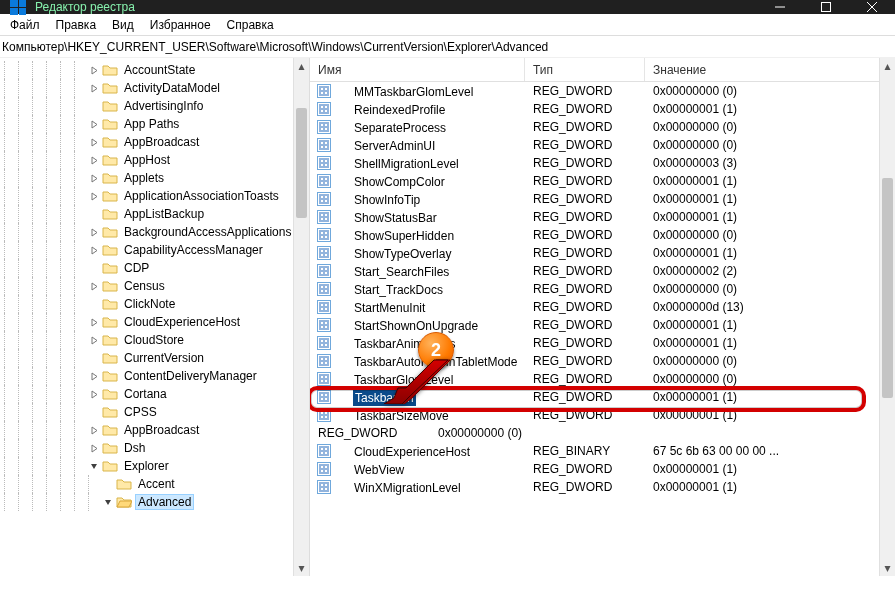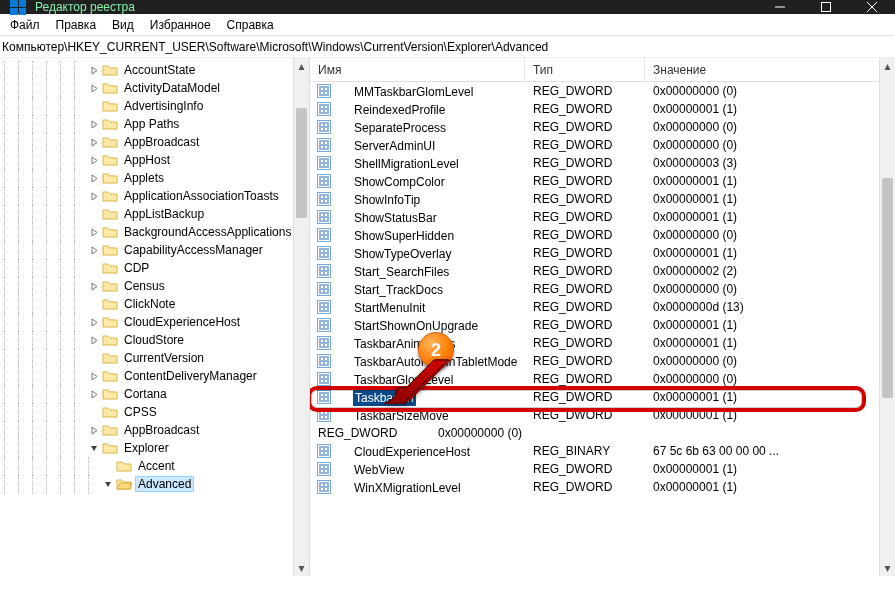--- a/index.html
+++ b/index.html
@@ -485,20 +485,39 @@
         </div>
         <div class="tnode">
           <div style="width:14px;flex:0 0 auto;height:18px;border-left:1px dotted #bbb;margin-left:4px;"></div>
           <div style="width:14px;flex:0 0 auto;height:18px;border-left:1px dotted #bbb;margin-left:0;"></div>
           <div style="width:14px;flex:0 0 auto;height:18px;border-left:1px dotted #bbb;margin-left:0;"></div>
           <div style="width:14px;flex:0 0 auto;height:18px;border-left:1px dotted #bbb;margin-left:0;"></div>
           <div style="width:14px;flex:0 0 auto;height:18px;border-left:1px dotted #bbb;margin-left:0;"></div>
           <div style="width:14px;flex:0 0 auto;height:18px;border-left:1px dotted #bbb;margin-left:0;"></div>
           <div class="twisty">
             <svg width="9" height="9">
+              <path d="M2 1 L7 4.5 L2 8 Z" fill="none" stroke="#777" stroke-width="1"></path>
+            </svg>
+          </div>
+          <div class="folder">
+            <svg width="16" height="14">
+              <path d="M1 3 L6 3 L8 5 L15 5 L15 12 L1 12 Z" fill="#ffe9a8" stroke="#d9b54a"></path>
+            </svg>
+          </div>
+          <span class="label">Dsh</span>
+        </div>
+        <div class="tnode">
+          <div style="width:14px;flex:0 0 auto;height:18px;border-left:1px dotted #bbb;margin-left:4px;"></div>
+          <div style="width:14px;flex:0 0 auto;height:18px;border-left:1px dotted #bbb;margin-left:0;"></div>
+          <div style="width:14px;flex:0 0 auto;height:18px;border-left:1px dotted #bbb;margin-left:0;"></div>
+          <div style="width:14px;flex:0 0 auto;height:18px;border-left:1px dotted #bbb;margin-left:0;"></div>
+          <div style="width:14px;flex:0 0 auto;height:18px;border-left:1px dotted #bbb;margin-left:0;"></div>
+          <div style="width:14px;flex:0 0 auto;height:18px;border-left:1px dotted #bbb;margin-left:0;"></div>
+          <div class="twisty">
+            <svg width="9" height="9">
               <path d="M1 2 L7 2 L4 7 Z" fill="#404040"></path>
             </svg>
           </div>
           <div class="folder">
             <svg width="16" height="14">
               <path d="M1 3 L6 3 L8 5 L15 5 L15 12 L1 12 Z" fill="#ffe9a8" stroke="#d9b54a"></path>
             </svg>
           </div>
           <span class="label">Explorer</span>
         </div>

